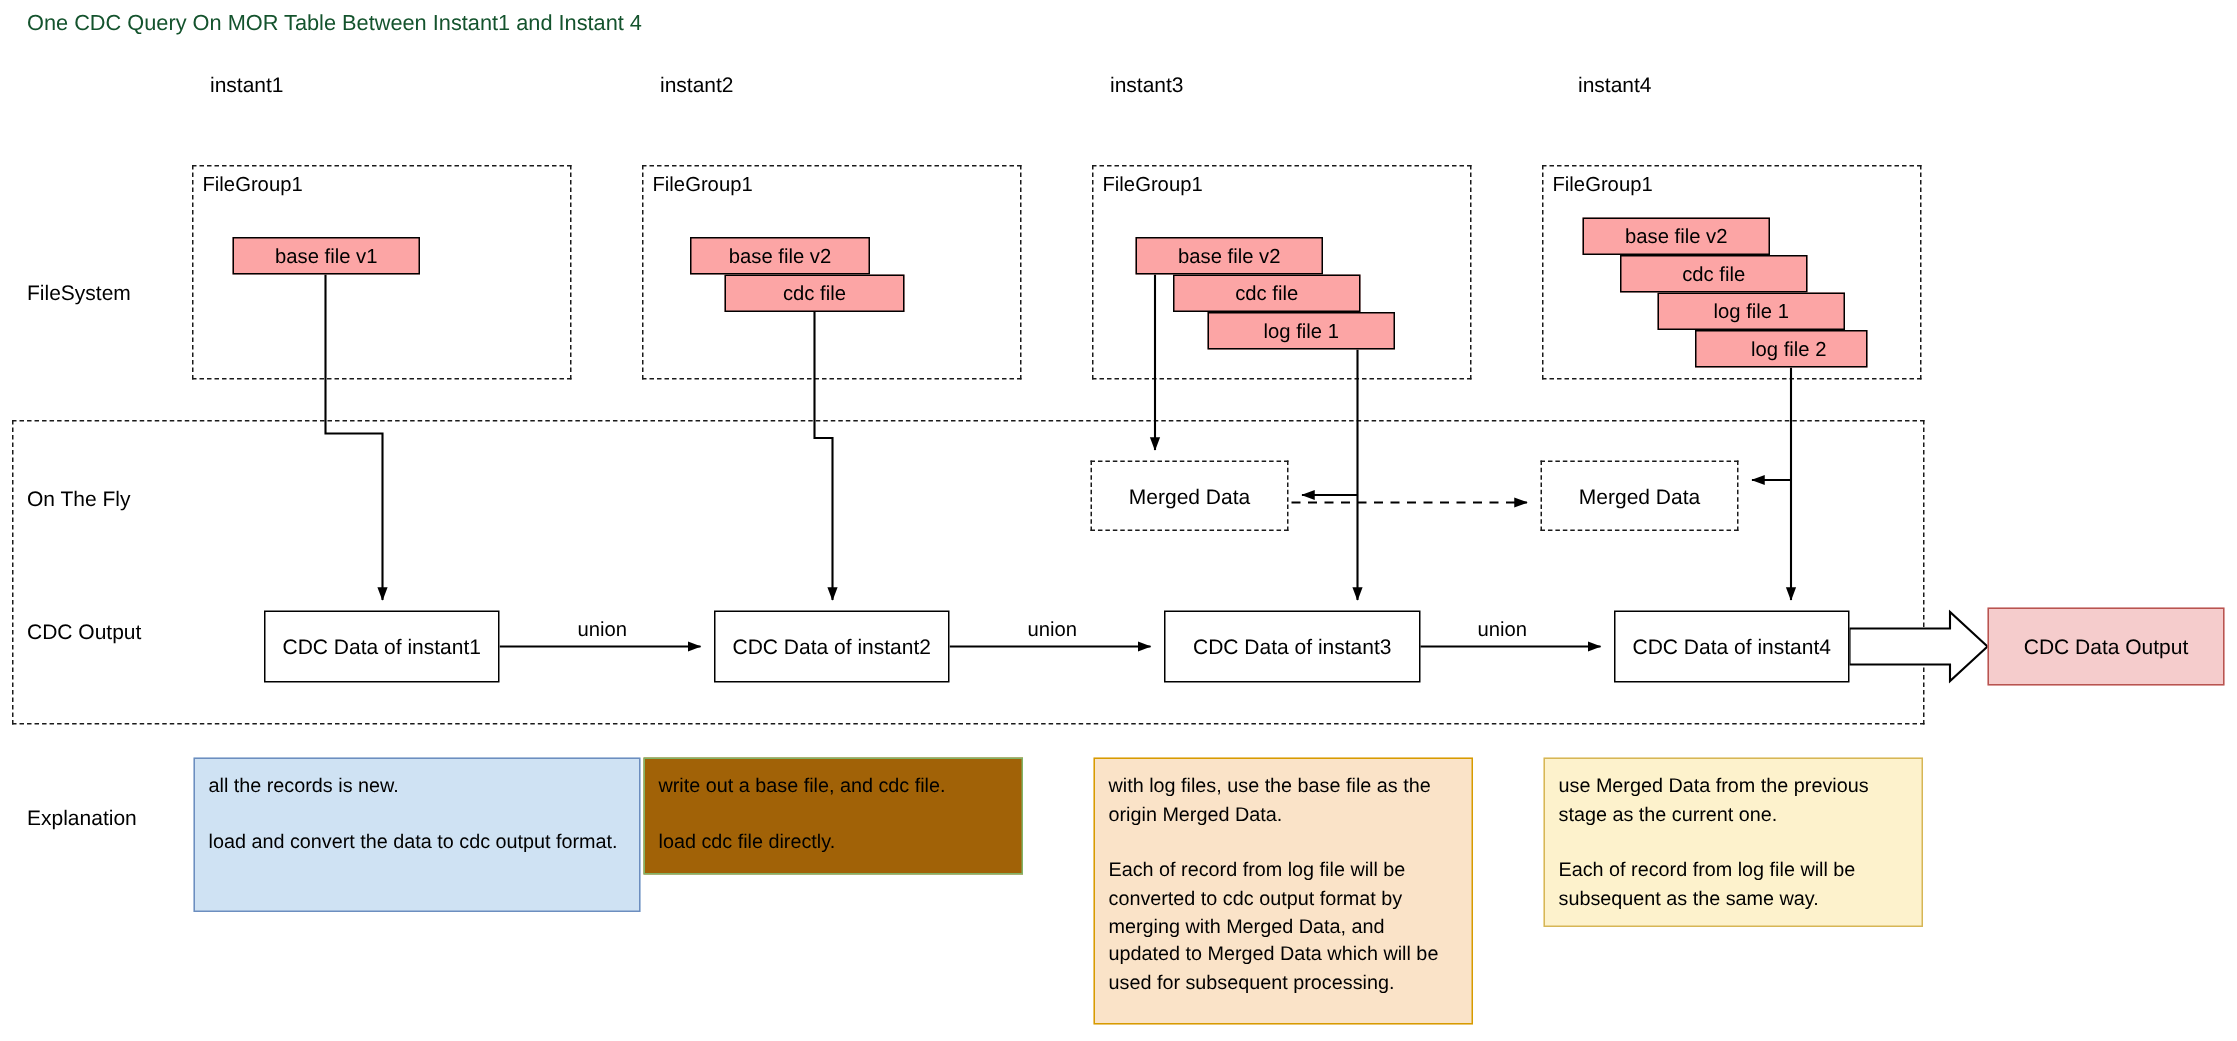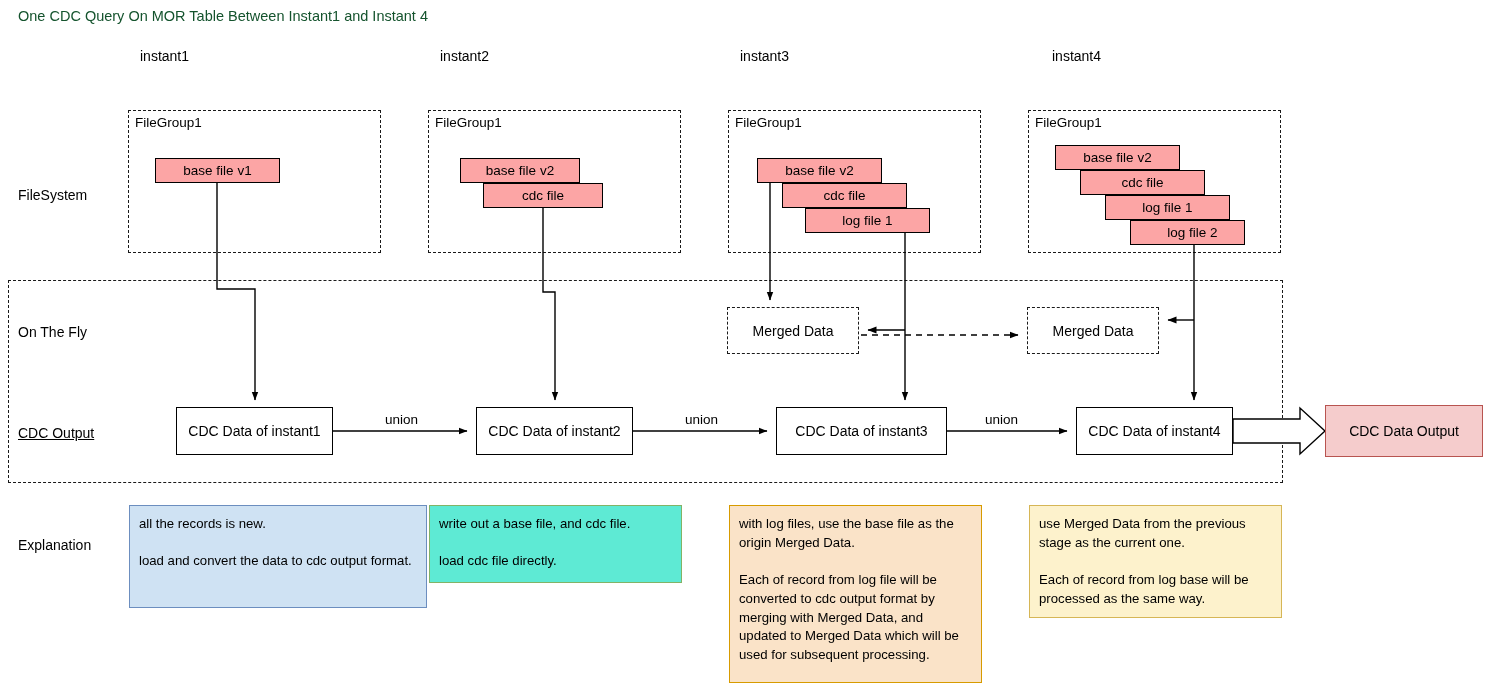--- a/index.html
+++ b/index.html
@@ -132,21 +132,21 @@
 
   <div class="abs title">One CDC Query On MOR Table Between Instant1 and Instant 4</div>
 
   <div class="abs col-label" style="left:140px;">instant1</div>
   <div class="abs col-label" style="left:440px;">instant2</div>
   <div class="abs col-label" style="left:740px;">instant3</div>
   <div class="abs col-label" style="left:1052px;">instant4</div>
 
   <div class="abs row-label" style="top:187px;">FileSystem</div>
   <div class="abs row-label" style="top:324px;">On The Fly</div>
-  <div class="abs row-label" style="top:425px;text-decoration:underline;">CDC Output</div>
+  <div class="abs row-label" style="top:413px;">CDC Output</div>
   <div class="abs row-label" style="top:537px;">Explanation</div>
 
   <div class="abs dashed-box" style="left:8px; top:280px; width:1275px; height:203px;"></div>
 
   <div class="abs dashed-box" style="left:128px; top:110px; width:253px; height:143px;">
     <span class="fg-title">FileGroup1</span>
   </div>
   <div class="abs file-box" style="left:155px; top:158px; width:125px; height:25px;">base file v1</div>
 
   <div class="abs dashed-box" style="left:428px; top:110px; width:253px; height:143px;">
@@ -180,29 +180,29 @@
 
   <div class="abs union-label" style="left:385px; top:412px;">union</div>
   <div class="abs union-label" style="left:685px; top:412px;">union</div>
   <div class="abs union-label" style="left:985px; top:412px;">union</div>
 
   <div class="abs output-box" style="left:1325px; top:405px; width:158px; height:52px; background:#f5cccc; border:1.4px solid #b85450;">CDC Data Output</div>
 
   <div class="abs expl-box" style="left:129px; top:505px; width:298px; height:103px; background:#cfe2f3; border:1.2px solid #6c8ebf;">all the records is new.
 
 load and convert the data to cdc output format.</div>
-  <div class="abs expl-box" style="left:429px; top:505px; width:253px; height:78px; background:#5eead4; border:1.2px solid #82b366;">write out a base file, and cdc file.
+  <div class="abs expl-box" style="left:429px; top:505px; width:253px; height:78px; background:#a16207; border:1.2px solid #82b366;">write out a base file, and cdc file.
 
 load cdc file directly.</div>
   <div class="abs expl-box" style="left:729px; top:505px; width:253px; height:178px; background:#fae3c8; border:1.2px solid #d79b00;">with log files, use the base file as the origin Merged Data.
 
 Each of record from log file will be converted to cdc output format by merging with Merged Data, and updated to Merged Data which will be used for subsequent processing.</div>
   <div class="abs expl-box" style="left:1029px; top:505px; width:253px; height:113px; background:#fdf2cc; border:1.2px solid #d6b656;">use Merged Data from the previous stage as the current one.
 
-Each of record from log base will be processed as the same way.</div>
+Each of record from log file will be subsequent as the same way.</div>
 
   <svg class="overlay" viewBox="0 0 1491 694">
     <defs>
       <marker id="ah" markerWidth="10" markerHeight="10" refX="8.5" refY="4" orient="auto" markerUnits="userSpaceOnUse">
         <path d="M0,0.6 L9,4 L0,7.4 Z" fill="#000"></path>
       </marker>
       <marker id="ahl" markerWidth="10" markerHeight="10" refX="8.5" refY="4" orient="auto" markerUnits="userSpaceOnUse">
         <path d="M0,0.6 L9,4 L0,7.4 Z" fill="#000"></path>
       </marker>
       <marker id="ahd" markerWidth="10" markerHeight="10" refX="8.5" refY="4" orient="auto" markerUnits="userSpaceOnUse">

